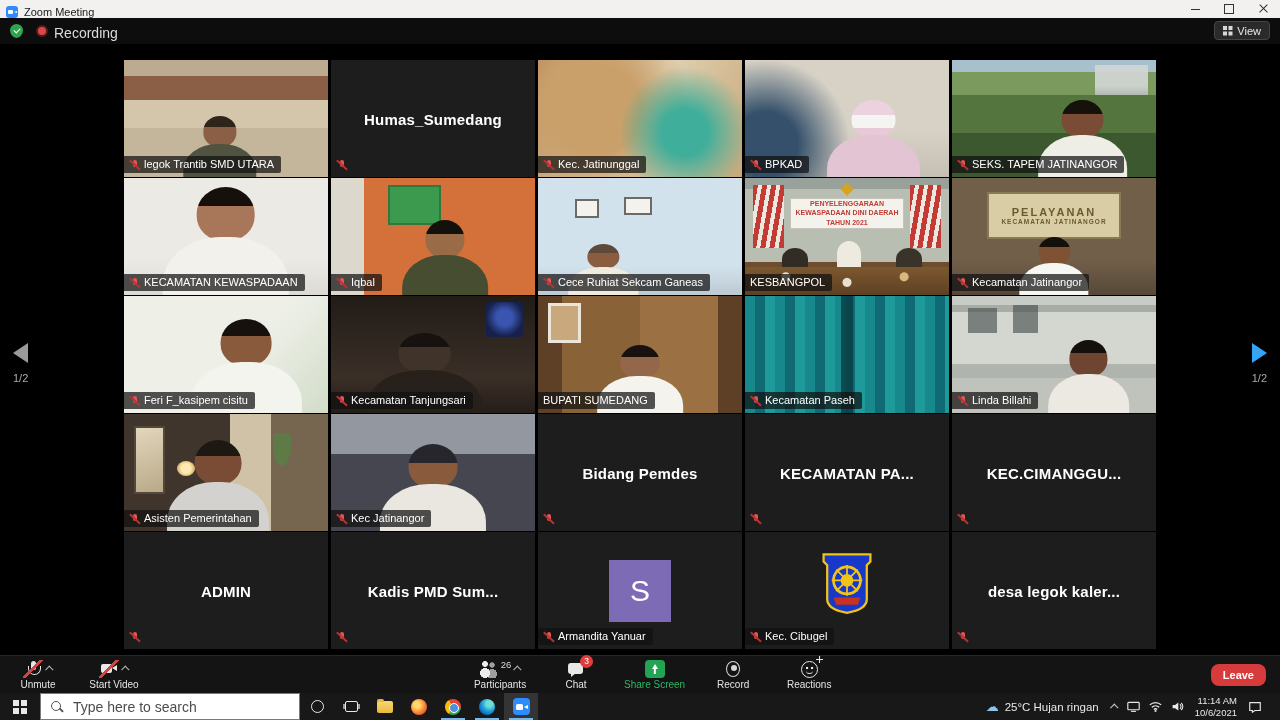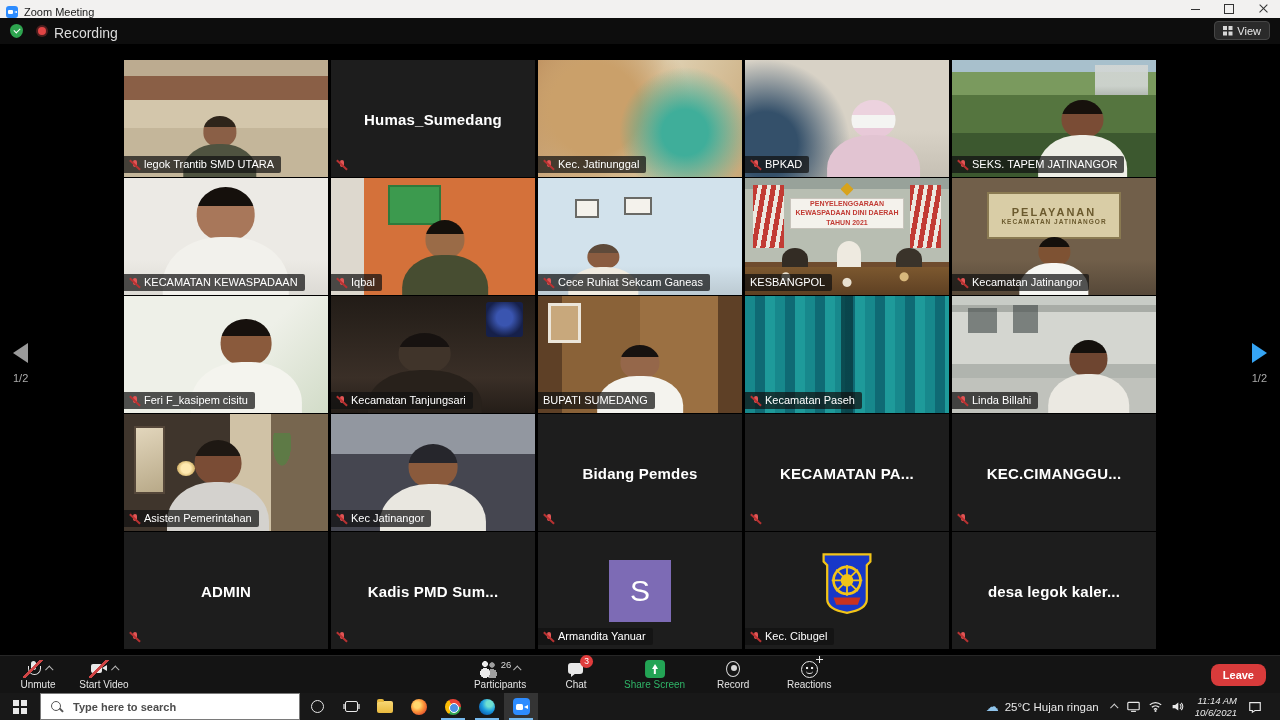--- a/index.html
+++ b/index.html
@@ -143,21 +143,21 @@
                       radial-gradient(circle at 78% 35%,#d8b87c 0 4px,rgba(0,0,0,0) 5px),
                       linear-gradient(180deg,#7c582f,#5e4023);}
   .k-p{position:absolute;border-radius:50% 50% 0 0;z-index:1;}
   .k-p.c{left:45%;bottom:23%;width:12%;height:23%;background:#eeeae0;}
   .k-p.l{left:18%;bottom:21%;width:13%;height:19%;background:#332c24;}
   .k-p.r{right:13%;bottom:21%;width:13%;height:19%;background:#3a332a;}
 
   
   .ztoolbar{position:absolute;left:0;right:0;bottom:27px;height:38px;background:#141414;border-top:1px solid #262626;
             display:flex;align-items:center;z-index:25;}
-  .tgroup-left{display:flex;margin-left:10px;gap:10px;}
+  .tgroup-left{display:flex;margin-left:10px;gap:20px;}
   .tgroup-center{position:absolute;left:50%;top:0;height:100%;transform:translateX(-46%);display:flex;gap:20px;align-items:center;}
   .tbtn{display:flex;flex-direction:column;align-items:center;justify-content:center;gap:2px;min-width:56px;cursor:pointer;position:relative;}
   .tlbl{font-size:10px;color:#e4e4e4;line-height:1;}
   .tlbl.green{color:#2fb467;}
   .icrow{display:flex;align-items:center;gap:4px;height:18px;}
   .caret{width:6px;height:6px;border-left:1.5px solid #b8b8b8;border-top:1.5px solid #b8b8b8;
          transform:rotate(45deg) translateY(1px);}
   .tb-ic{width:20px;height:18px;position:relative;display:inline-block;}
   .mic::before{content:"";position:absolute;left:8px;top:1px;width:5px;height:9px;background:#e8e8e8;border-radius:2.5px;}
   .mic::after{content:"";position:absolute;left:5px;top:6px;width:11px;height:8px;border:1.6px solid #e8e8e8;border-top:none;
@@ -196,22 +196,22 @@
   
   .taskbar{position:absolute;left:0;right:0;bottom:0;height:27px;background:#181818;display:flex;align-items:stretch;z-index:40;}
   .startbtn{width:40px;display:flex;align-items:center;justify-content:center;}
   .winlogo{width:14px;height:14px;position:relative;}
   .winlogo::before{content:"";position:absolute;left:0;top:0;width:6px;height:6px;background:#e8e8e8;
         box-shadow:8px 0 0 #e8e8e8,0 8px 0 #e8e8e8,8px 8px 0 #e8e8e8;}
   .searchbox{width:260px;background:#fff;display:flex;align-items:center;gap:8px;padding:0 10px;border:1px solid #7a7a7a;}
   .mag{width:12px;height:12px;position:relative;flex:0 0 auto;}
   .mag::before{content:"";position:absolute;left:0;top:0;width:8px;height:8px;border:1.6px solid #555;border-radius:50%;}
   .mag::after{content:"";position:absolute;left:8px;top:8px;width:4.5px;height:1.6px;background:#555;transform:rotate(45deg);}
-  .searchbox input{border:none;outline:none;flex:1;font-size:11px;color:#0c4a6e;background:transparent;
-                   font-family:"Liberation Sans",sans-serif;font-weight:bold;}
+  .searchbox input{border:none;outline:none;flex:1;font-size:14px;color:#0c4a6e;background:transparent;
+                   font-family:"Liberation Sans",sans-serif;}
   .searchbox input::placeholder{color:#4c4c4c;}
   .tslot{width:34px;display:flex;align-items:center;justify-content:center;position:relative;}
   .tslot.running::after{content:"";position:absolute;left:5px;right:5px;bottom:0;height:2px;background:#76b9ed;}
   .tslot.activeapp{background:rgba(255,255,255,.12);}
   .cortana{width:13px;height:13px;border:1.8px solid #e8e8e8;border-radius:50%;}
   .taskview{width:13px;height:11px;border:1.5px solid #e8e8e8;border-radius:2px;
             box-shadow:-5px 0 0 -3px #9a9a9a,5px 0 0 -3px #9a9a9a;}
   .folder{width:16px;height:12px;background:linear-gradient(#f8d775,#e8b93e);border-radius:2px;position:relative;}
   .folder::before{content:"";position:absolute;left:0;top:-2px;width:7px;height:3px;background:#e8b93e;border-radius:2px 2px 0 0;}
   .ffox{width:16px;height:16px;border-radius:50%;
@@ -225,21 +225,21 @@
   .tz{width:17px;height:17px;border-radius:4px;background:#2d8cff;position:relative;}
   .tz::after{content:"";position:absolute;left:3px;top:5.5px;width:7px;height:6px;background:#fff;border-radius:1.5px;}
   .tz::before{content:"";position:absolute;right:2px;top:6.5px;border-top:2px solid transparent;
               border-bottom:2px solid transparent;border-right:4px solid #fff;}
   .tray{margin-left:auto;display:flex;align-items:center;gap:9px;padding-right:4px;}
   .weather{display:flex;align-items:center;gap:6px;color:#e8e8e8;font-size:11.5px;padding:0 4px;}
   .wicon{font-size:13px;color:#8fc3ea;line-height:1;}
   .traycaret{width:6px;height:6px;border-left:1.5px solid #cfcfcf;border-top:1.5px solid #cfcfcf;
              transform:rotate(45deg) translateY(1px);}
   .clock{display:flex;flex-direction:column;align-items:flex-end;justify-content:center;color:#e8e8e8;
-         font-size:9.5px;line-height:1.25;padding:0 2px;font-style:italic;}
+         font-size:9.5px;line-height:1.25;padding:0 2px;}
   .showdesk{width:5px;border-left:1px solid #5a5a5a;}
 </style>
 </head>
 <body>
 
 <div id="screen">
 
   <div class="titlebar">
     <span class="zicon"></span>
     <span class="wtitle">Zoom Meeting</span>

